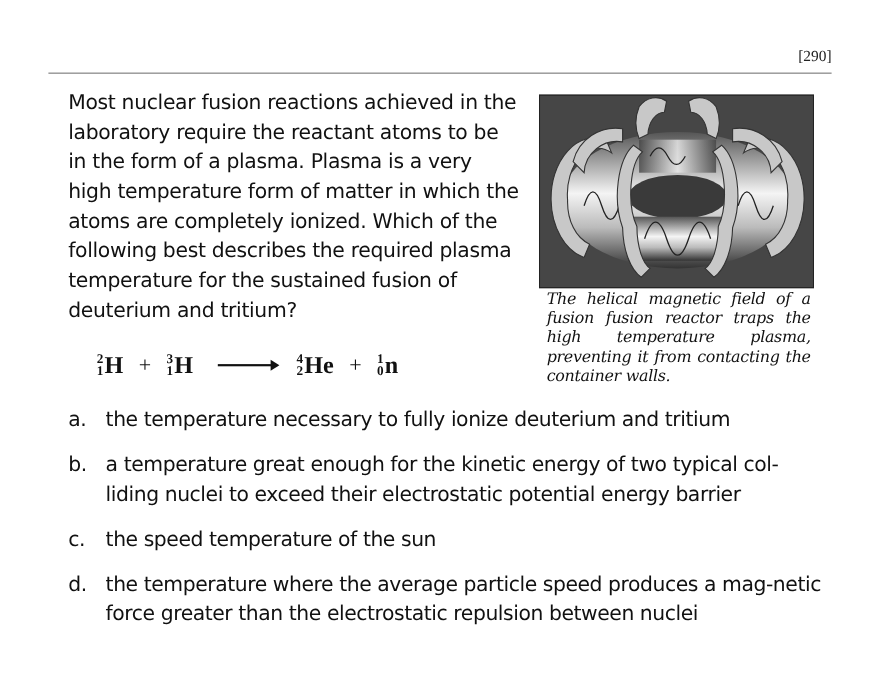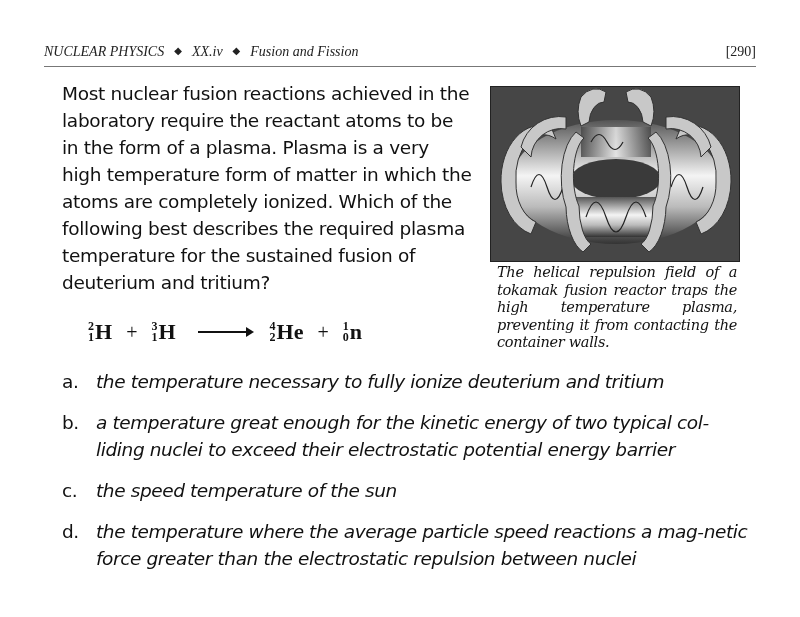--- a/index.html
+++ b/index.html
@@ -36,29 +36,26 @@
   .eq-op { margin: 0 14px; font-weight: normal; font-size: 20px; }
   .eq-arrow { margin: 0 18px 0 22px; display: inline-block; width: 54px; height: 2px; background: #111; position: relative; }
   .eq-arrow::after { content: ""; position: absolute; right: -2px; top: -4px; border-left: 8px solid #111; border-top: 5px solid transparent; border-bottom: 5px solid transparent; }
   .choices {
     position: absolute; left: 62px; top: 368px; width: 690px;
     font-family: "DejaVu Sans", sans-serif; font-size: 18.5px; line-height: 27px; color: #111;
     letter-spacing: -0.4px;
   }
   .choice { display: flex; margin-bottom: 14px; }
   .choice .letter { width: 34px; flex: none; }
-  .choice .text { flex: 1; font-style: italic; }
+  .choice .text { flex: 1; }
 </style>
 </head>
 <body>
 
 <div class="header">
-  <div class="left">
-    <span>NUCLEAR PHYSICS</span><span class="sep">◆</span><span>XX.iv</span><span class="sep">◆</span><span>Fusion and Fission</span>
-  </div>
   <div class="page">[290]</div>
 </div>
 
 <div class="question">Most nuclear fusion reactions achieved in the laboratory require the reactant atoms to be in the form of a plasma.  Plasma is a very high temperature form of matter in which the atoms are completely ionized.  Which of the following best describes the required plasma temperature for the sustained fusion of deuterium and tritium?</div>
 
 <div class="figure">
   <svg width="250" height="176" viewBox="0 0 250 176">
     <defs>
       <linearGradient id="tube" x1="0" y1="0" x2="0" y2="1">
         <stop offset="0" stop-color="#555"></stop>
@@ -92,21 +89,21 @@
       <path d="M90 10 a22 30 0 0 1 25 -5 l-2 10 a15 22 0 0 0 -15 20 l-8 4 a22 30 0 0 1 0 -29z"></path>
       <path d="M160 10 a22 30 0 0 0 -25 -5 l2 10 a15 22 0 0 1 15 20 l8 4 a22 30 0 0 0 0 -29z"></path>
       <path d="M75 120 a25 50 0 0 1 10 -75 l8 6 a16 40 0 0 0 -5 68 a16 40 0 0 0 12 38 l-8 8 a25 50 0 0 1 -17 -45z"></path>
       <path d="M175 120 a25 50 0 0 0 -10 -75 l-8 6 a16 40 0 0 1 5 68 a16 40 0 0 1 -12 38 l8 8 a25 50 0 0 0 17 -45z"></path>
       <path d="M30 60 a40 40 0 0 1 45 -30 l0 12 a30 30 0 0 0 -35 28z"></path>
       <path d="M220 60 a40 40 0 0 0 -45 -30 l0 12 a30 30 0 0 1 35 28z"></path>
     </g>
   </svg>
 </div>
 
-<div class="caption">The helical repulsion field of a tokamak fusion reactor traps the high temperature plasma, preventing it from contacting the container walls.</div>
+<div class="caption">The helical magnetic field of a fusion fusion reactor traps the high temperature plasma, preventing it from contacting the container walls.</div>
 
 <div class="equation">
   <span class="nuc">
     <span class="iso">
         <span>2</span>
         <span>1</span>
       </span>
       <span>H</span>
   </span>
   <span class="eq-op">+</span>
@@ -143,15 +140,15 @@
   <div class="choice">
     <span class="letter">b.</span>
     <span class="text">a temperature great enough for the kinetic energy of two typical col-liding nuclei to exceed their electrostatic potential energy barrier</span>
   </div>
   <div class="choice">
     <span class="letter">c.</span>
     <span class="text">the speed temperature of the sun</span>
   </div>
   <div class="choice">
     <span class="letter">d.</span>
-    <span class="text">the temperature where the average particle speed reactions a mag-netic force greater than the electrostatic repulsion between nuclei</span>
+    <span class="text">the temperature where the average particle speed produces a mag-netic force greater than the electrostatic repulsion between nuclei</span>
   </div>
 </div>
 
 </body></html>

